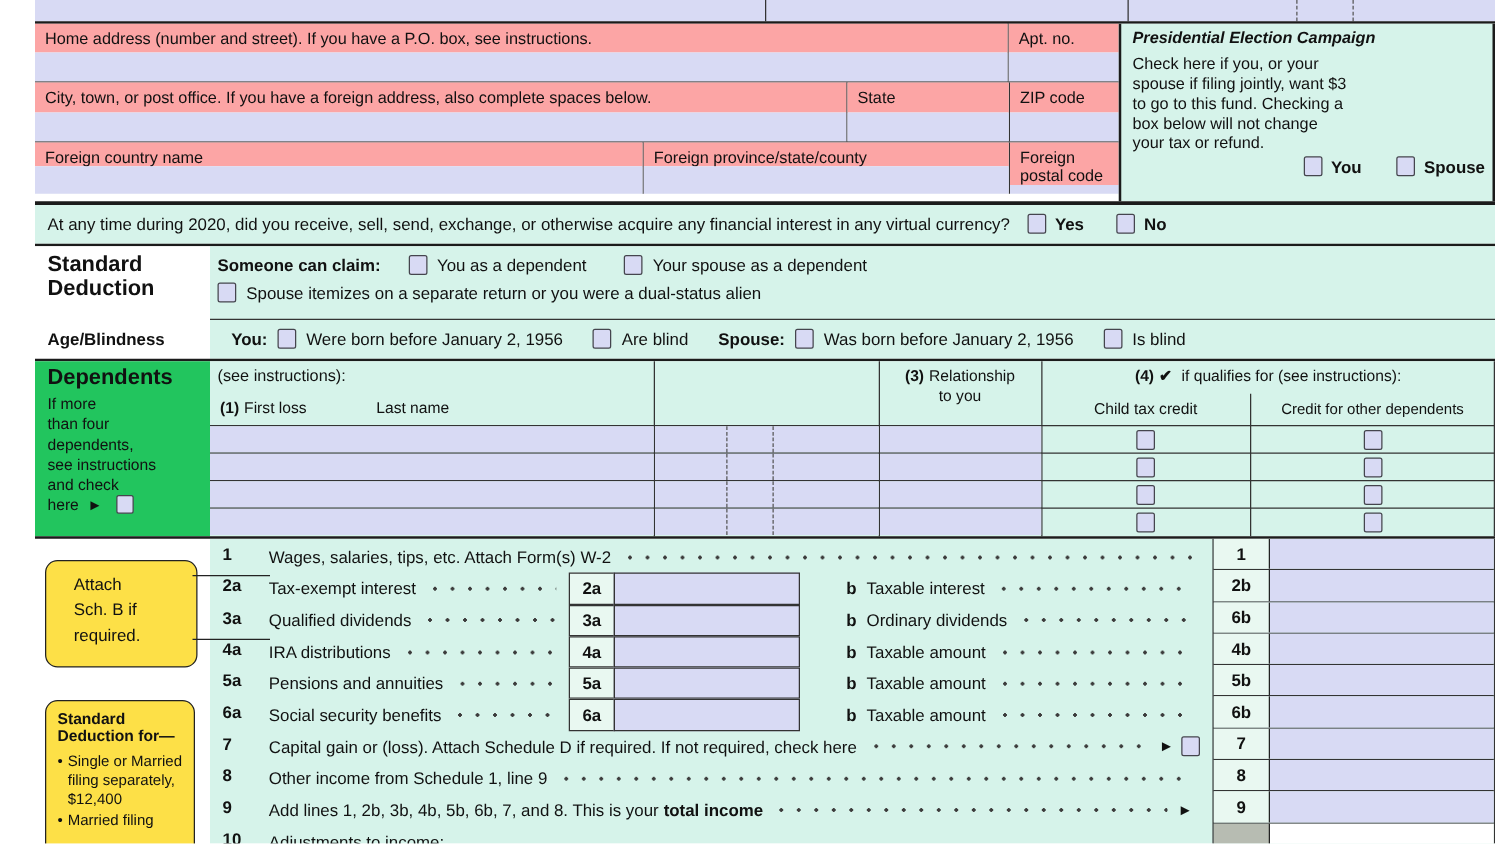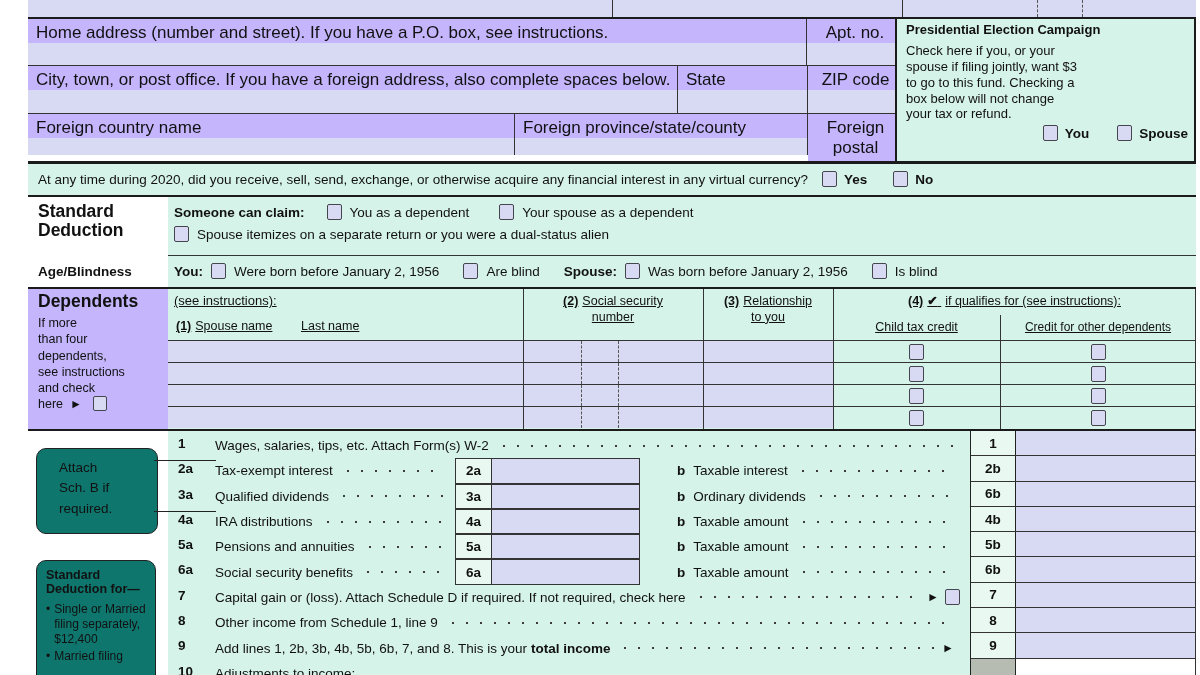--- a/index.html
+++ b/index.html
@@ -16,28 +16,28 @@
   
   #top-strip { position:absolute; left:28px; top:0; width:1168px; height:17px; background:#d8daf4; }
   #top-strip .vs { position:absolute; top:0; bottom:0; width:1px; background:#333; }
   #top-strip .vd { position:absolute; top:0; bottom:0; width:0; border-left:1px dashed #555; }
 
   
   #addr { position:absolute; left:28px; top:19px; width:867px; height:142px; }
   .arow { display:flex; border-bottom:1px solid #333; }
   .arow:last-child { border-bottom:none; }
   .acell { border-right:1px solid #333; display:flex; flex-direction:column; }
-  .acell:last-child { border-right:none;text-align:center; }
-  .alabel { background:#c4b5fd; font-size:17px; padding:4px 0 0 8px; flex:1; }
+  .acell:last-child { border-right:none; }
+  .alabel { background:#fca5a5; font-size:13px; padding:4px 0 0 8px; flex:1; }
   .ainput { background:#d8daf4; height:23px; }
 
   
   #pres { position:absolute; left:895px; top:19px; width:301px; height:142px; background:#d6f3ea;
           border-left:2px solid #1b1b1b; border-right:2px solid #1b1b1b; padding:3px 6px 0 9px; }
-  #pres .ptitle { font-weight:bold; font-size:13px; }
+  #pres .ptitle { font-weight:bold; font-size:13px;font-style:italic; }
   #pres .pbody { font-size:13px; line-height:1.22; margin-top:6px; }
   #pres .pboxes { display:flex; justify-content:flex-end; align-items:center; gap:7px; margin-top:3px; font-weight:bold; font-size:13.5px; }
   #pres .pboxes .gap { width:14px; }
 
   
   #vc { position:absolute; left:28px; top:163.5px; width:1168px; height:31px; background:#d6f3ea;
         display:flex; align-items:center; font-size:13.5px; padding-left:10px; }
   #vc .q { margin-right:14px; }
   #vc b { margin-left:7px; }
   #vc .cb2 { margin-left:26px; }
@@ -45,32 +45,32 @@
   #sd { position:absolute; left:28px; top:197px; width:1168px; height:59px; display:flex; }
   #sd .sdlabel { width:140px; background:#fff; font-size:17.5px; font-weight:bold; line-height:1.06; padding:5px 0 0 10px; }
   #sd .sdmain { flex:1; background:#d6f3ea; border-bottom:1px solid #333; padding:7px 0 0 6px; font-size:13.5px; }
   .cline { display:flex; align-items:center; gap:8px; }
   #sd .cline + .cline { margin-top:6px; }
   #sd .wide { margin-left:22px; }
 
   
   #ab { position:absolute; left:28px; top:256px; width:1168px; height:30.5px; display:flex; align-items:stretch; }
   #ab .ablabel { width:140px; background:#fff; font-weight:bold; font-size:13.5px; display:flex; align-items:center; padding-left:10px; }
-  #ab .abmain { flex:1; background:#d6f3ea; display:flex; align-items:center; gap:8px; font-size:13.5px; padding-left:6px; }
+  #ab .abmain { flex:1; background:#d6f3ea; display:flex; align-items:center; gap:8px; font-size:13.5px; padding-left:17px; }
   #ab .sp { margin-left:16px; }
 
   
   #dep { position:absolute; left:28px; top:289px; width:1168px; height:139.5px; display:flex; }
-  #dep .dleft { width:140px; background:#c4b5fd; padding:2px 0 0 10px; }
+  #dep .dleft { width:140px; background:#22c55e; padding:2px 0 0 10px; }
   #dep .dtitle { font-size:17.5px; font-weight:bold; }
   #dep .dnote { font-size:12.5px; line-height:1.3; margin-top:3px; }
   #dep .dnotelast { display:flex; align-items:center; gap:5px; font-size:12.5px; }
   #dep .dnotelast .cb { width:14px; height:15px; }
   .deptable { position:relative; width:1028px; background:#d6f3ea; border-right:1.5px solid #333; }
-  .deptable .hd { position:absolute; font-size:12.5px;text-decoration:underline; }
+  .deptable .hd { position:absolute; font-size:12.5px; }
   .deptable .vl { position:absolute; top:0; bottom:0; width:1px; background:#333; }
   .deptable .vl2 { position:absolute; top:26px; bottom:0; width:1px; background:#333; }
   .drow { position:absolute; left:0; width:1028px; height:22px; border-top:1px solid #333; }
   .dcell { position:absolute; top:0; bottom:0; }
   .lavcell { background:#d8daf4; }
   .ckcell { display:flex; align-items:center; justify-content:center; }
   .ssn-dash { position:absolute; top:0; bottom:0; width:0; border-left:1px dashed #555; }
 
   
   #inc { position:absolute; left:0; top:431px; width:1196px; height:244px; overflow:hidden; }
@@ -93,21 +93,21 @@
               border-right:1.5px solid #333; display:flex; flex-direction:column; }
   .rrow { height:25.3px; border-bottom:1px solid #333; display:flex; }
   .rnum { width:45px; border-right:1.5px solid #222; background:#e9f8f1; font-weight:bold; font-size:13.5px;
           display:flex; align-items:center; justify-content:center; }
   .ramt { flex:1; background:#d8daf4; }
   .rrow.last { flex:1; border-bottom:none; }
   .rrow.last .rnum { background:#b7bcb2; }
   .rrow.last .ramt { background:#fff; }
 
   
-  .callout { position:absolute; background:#0f766e; border:1.6px solid #222; border-radius:10px; font-size:13.5px; }
+  .callout { position:absolute; background:#fde047; border:1.6px solid #222; border-radius:10px; font-size:13.5px; }
   #co-attach { left:36px; top:17px; width:122px; height:86px; padding:9px 0 0 22px; line-height:1.5; }
   .stub { position:absolute; height:0; border-top:1.6px solid #222; }
   #co-sd { left:36px; top:129px; width:120px; height:150px; padding:7px 4px 0 9px; }
   #co-sd .cotitle { font-weight:bold; font-size:12.5px; line-height:1.15; }
   #co-sd ul { list-style:none; margin-top:5px; }
   #co-sd li { font-size:12px; line-height:1.26; display:flex; margin-top:2px; }
   #co-sd .blt { margin-right:4px; }
 
   .boldpfx { font-weight:bold; margin-right:4px; }
   .ctr { text-align:center; line-height:1.25; }
@@ -238,27 +238,23 @@
       <div class="dnotelast">
         <span>here</span>
         <span class="arrow">►</span>
         <span class="cb"></span>
       </div>
     </div>
     <div class="deptable">
 
       <div class="hd" style="left:6px; top:4px; font-size:13px">(see instructions):</div>
       <div class="hd" style="left:8px; top:30px">
-        <span class="boldpfx">(1)</span><span>Spouse name</span>
+        <span class="boldpfx">(1)</span><span>First loss</span>
       </div>
       <div class="hd" style="left:133px; top:30px">Last name</div>
-      <div class="hd ctr" style="left:355px; top:5px; width:180px">
-        <span class="boldpfx">(2)</span><span>Social security</span><br>
-        <span>number</span>
-      </div>
       <div class="hd ctr" style="left:535px; top:5px; width:130px">
         <span class="boldpfx">(3)</span><span>Relationship</span><br>
         <span>to you</span>
       </div>
       <div class="hd ctr" style="left:665px; top:5px; width:363px">
         <span class="boldpfx">(4)</span><b>✔</b>
         <span style="margin-left:4px">if qualifies for (see instructions):</span>
       </div>
       <div class="hd ctr" style="left:665px; top:31px; width:167px">Child tax credit</div>
       <div class="hd ctr" style="left:832px; top:31px; width:196px; font-size:12px">Credit for other dependents</div>

